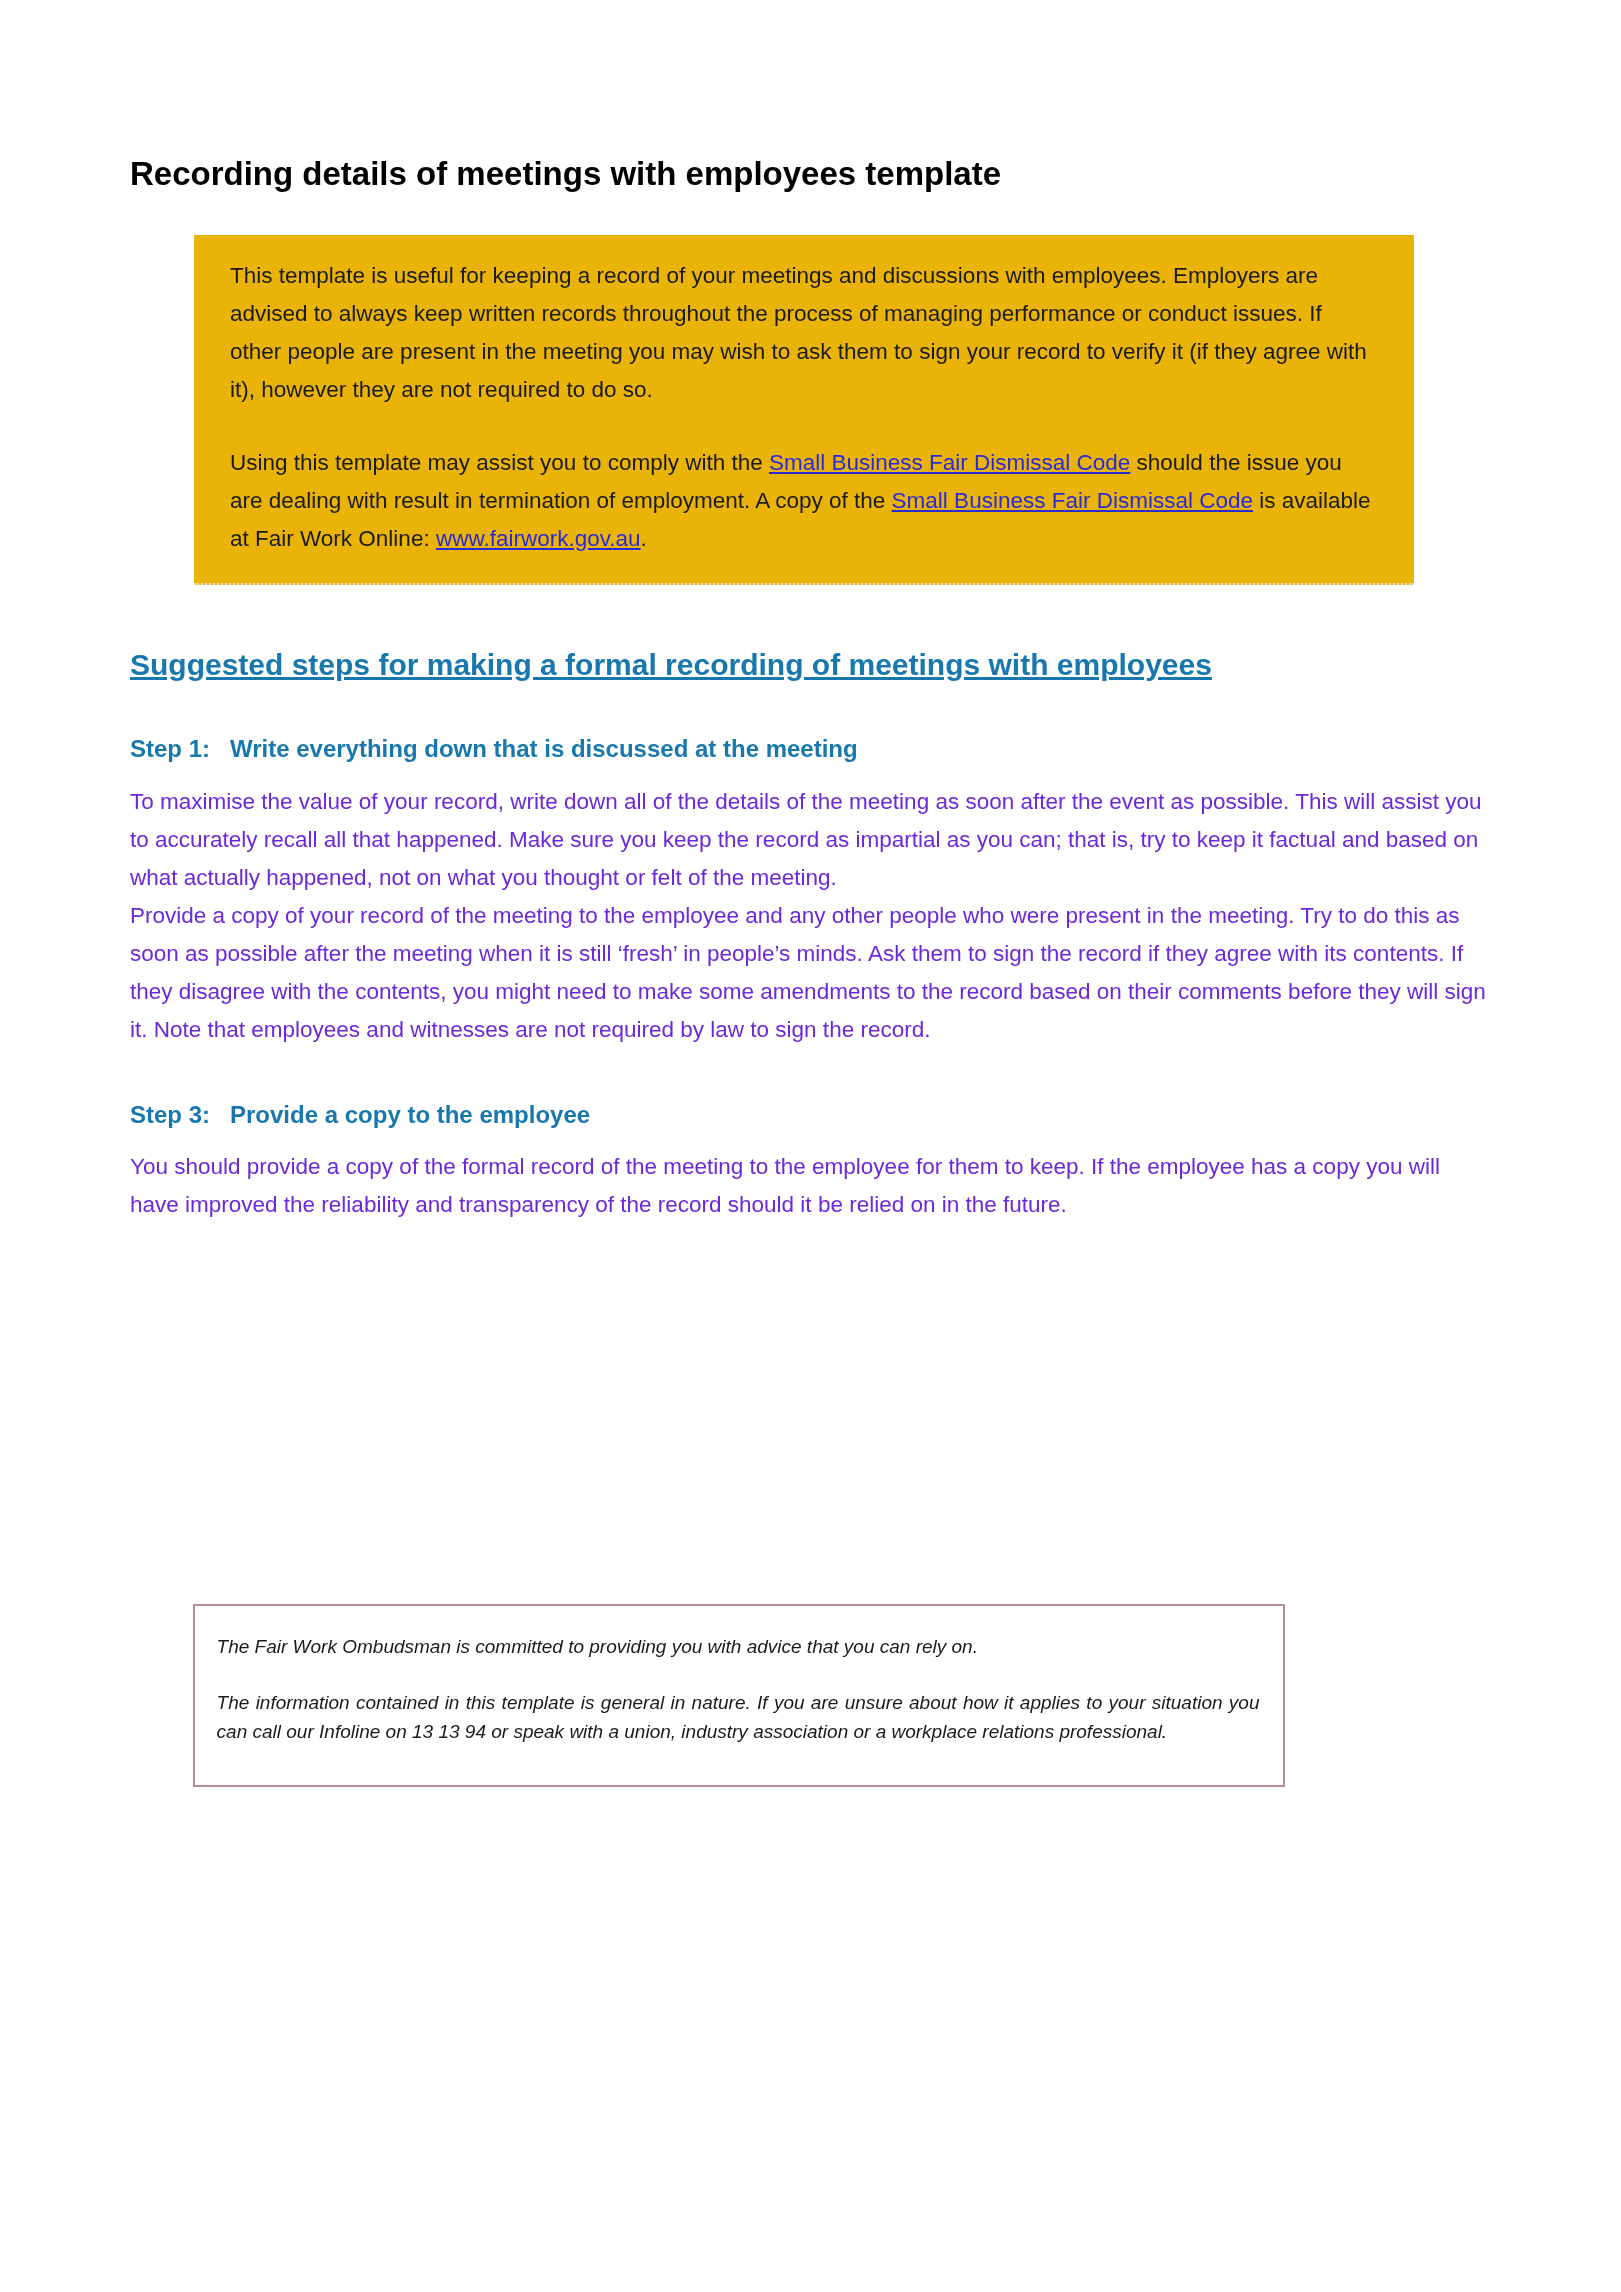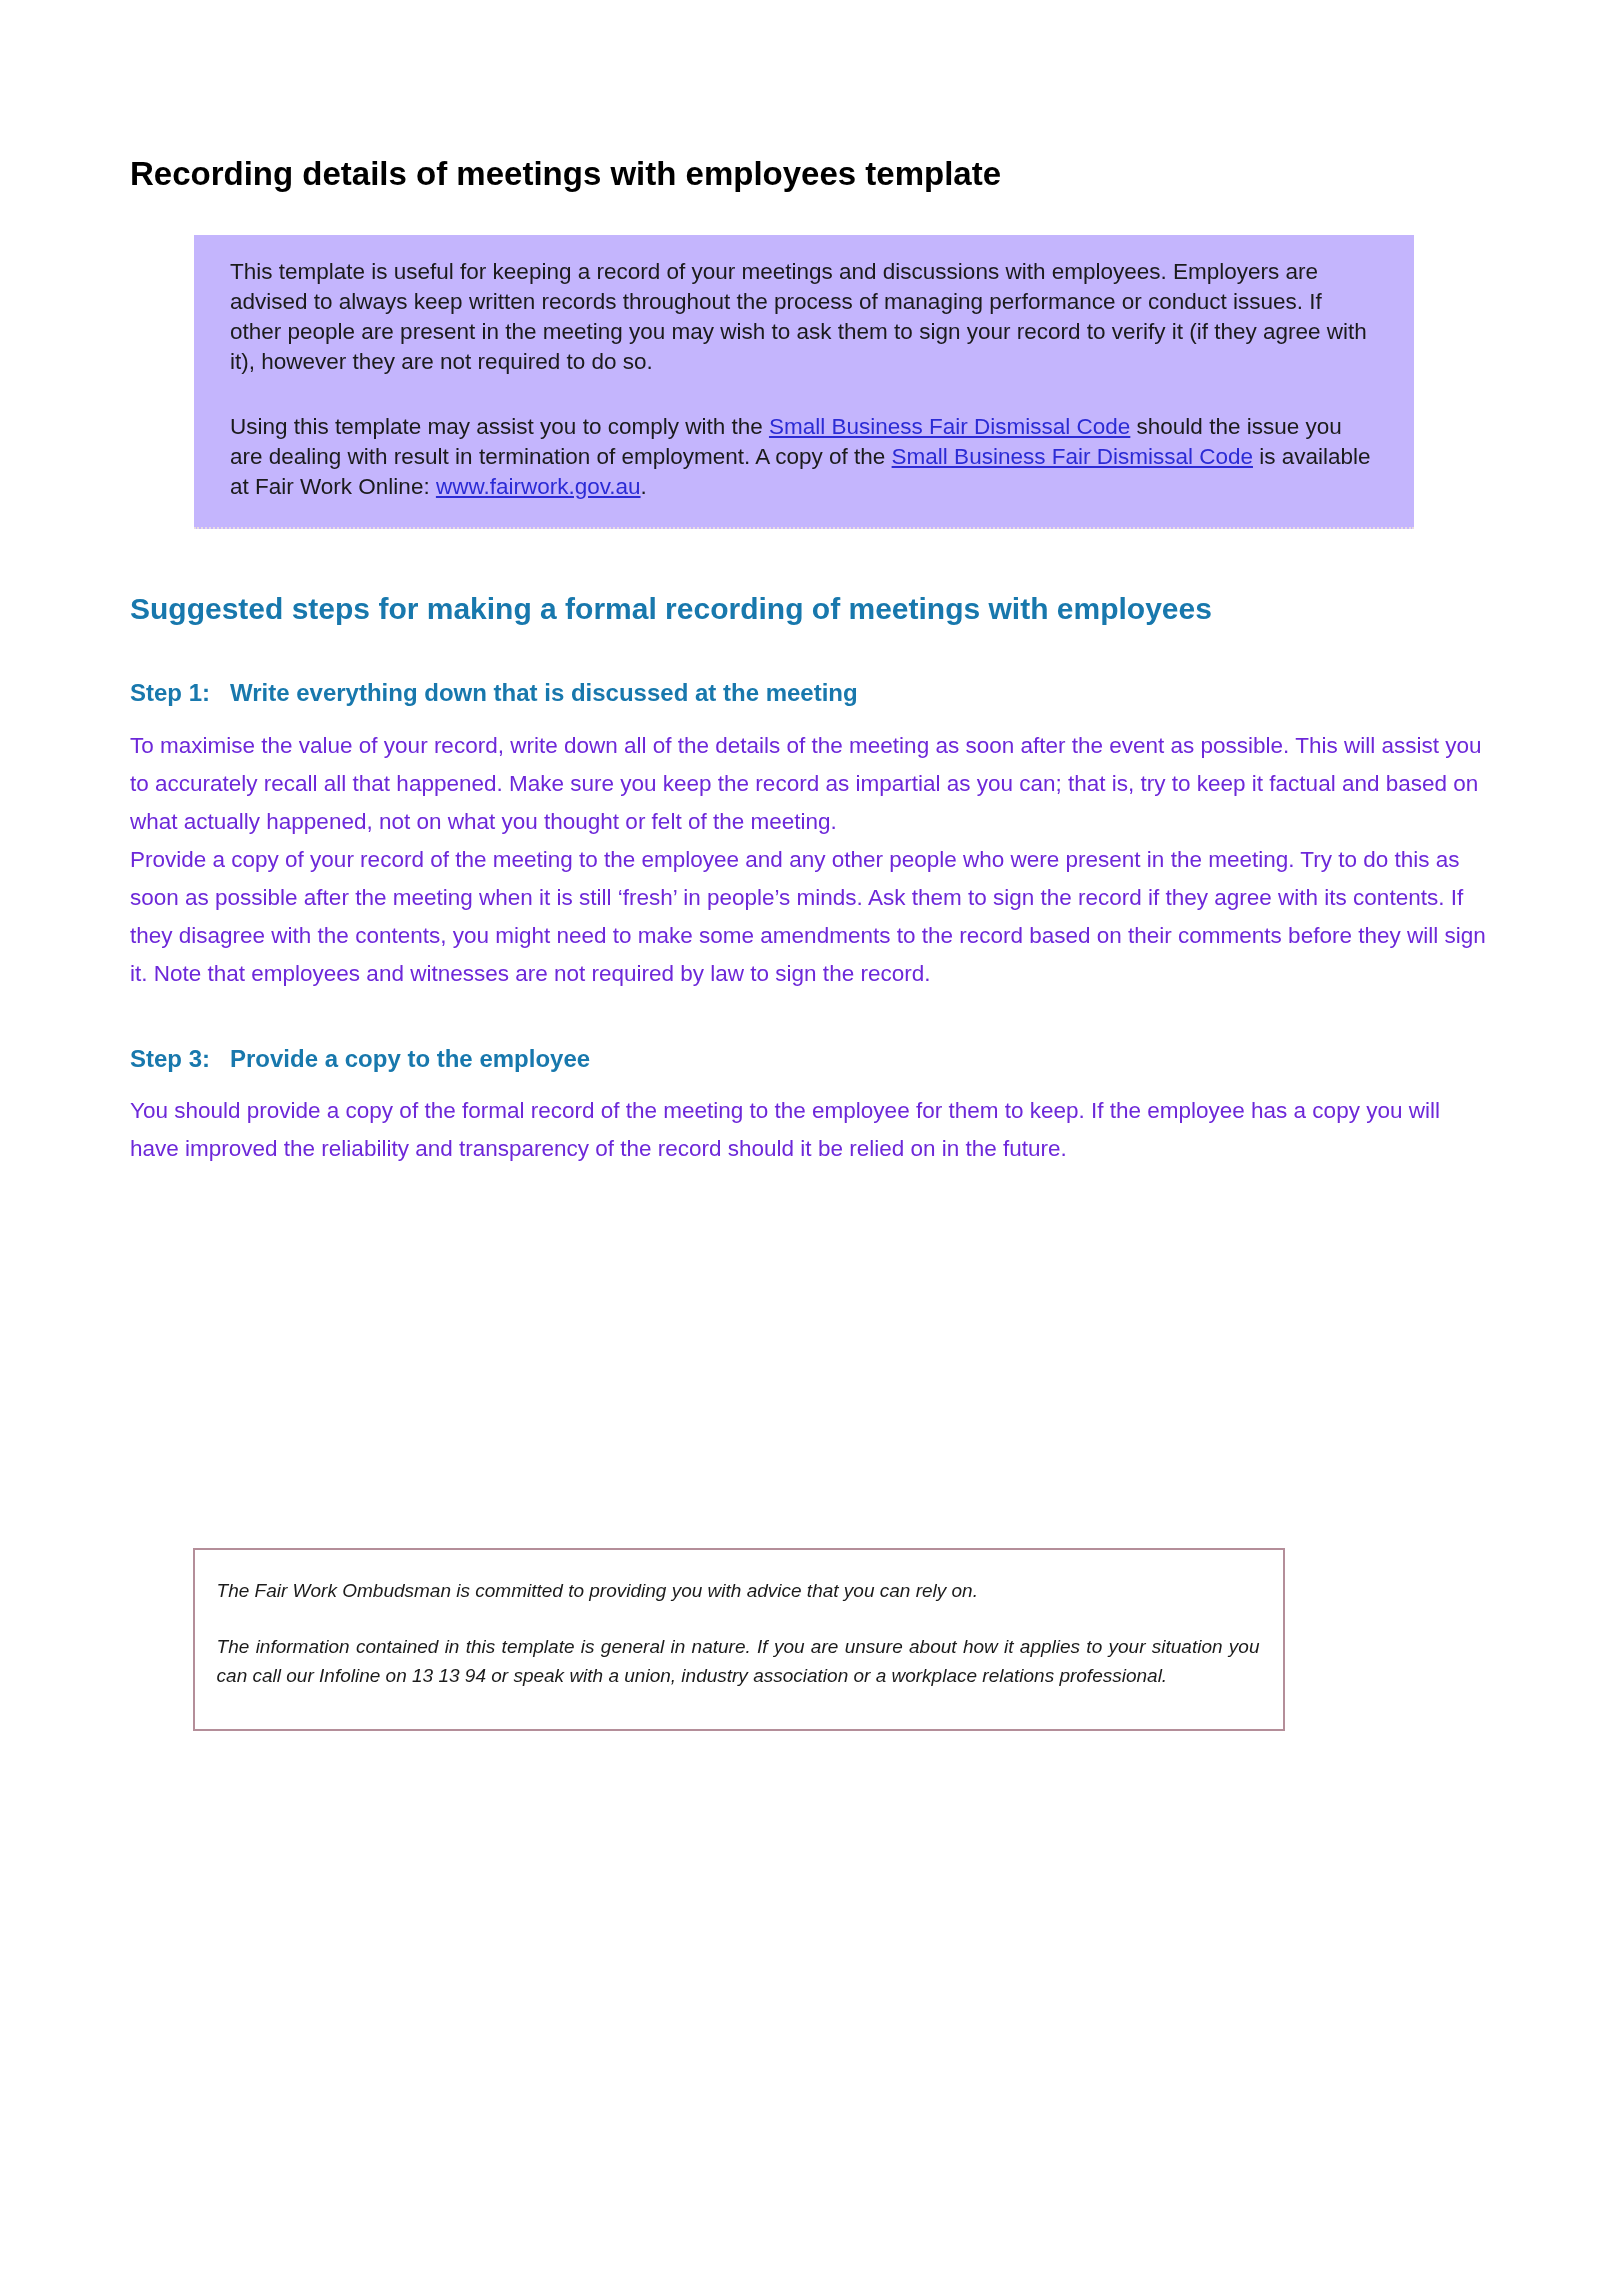--- a/index.html
+++ b/index.html
@@ -22,44 +22,45 @@
     font-size: 33px;
     font-weight: bold;
     color: #000000;
     margin: 0 0 42px 0;
     letter-spacing: 0px;
   }
   .intro-box {
     margin-left: 64px;
     width: 1220px;
     box-sizing: border-box;
-    background: #c4b5fd;
+    background: #eab308;
     padding: 21.6px 39px 25.5px 36px;
     border-bottom: 2.9px dotted #e9dce1;
     font-size: 22.5px;
-    line-height: 30px;
+    line-height: 38px;
   }
   .intro-box p {
     margin: 0;
   }
   .intro-box p + p {
     margin-top: 35px;
   }
   .intro-box a, .link {
     color: #2b2bd5;
     text-decoration: underline;
     cursor: pointer;
   }
   .section-heading {
     margin: 61px 0 0 0;
     max-width: 1127px;
     font-size: 30px;
     line-height: 37px;
     font-weight: bold;
     color: #1878ad;
+    text-decoration: underline;
   }
   .step-title {
     margin: 49px 0 17.6px 0;
     max-width: 1098px;
     font-size: 24px;
     line-height: 33px;
     font-weight: bold;
     color: #1878ad;
     padding-left: 100px;
   }

